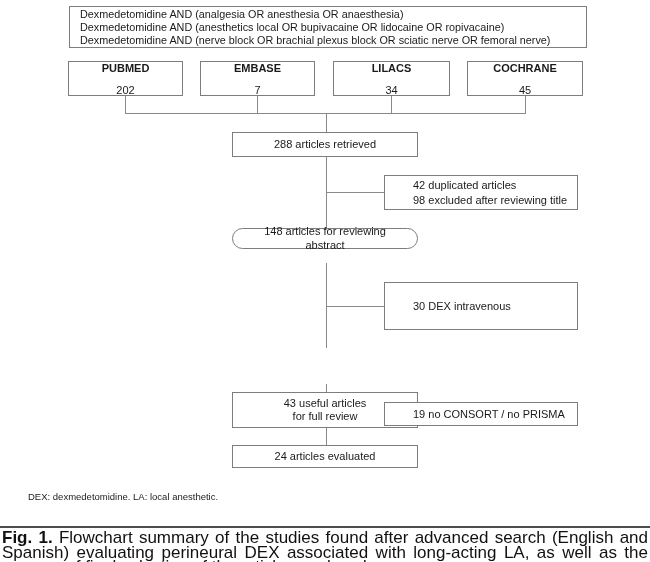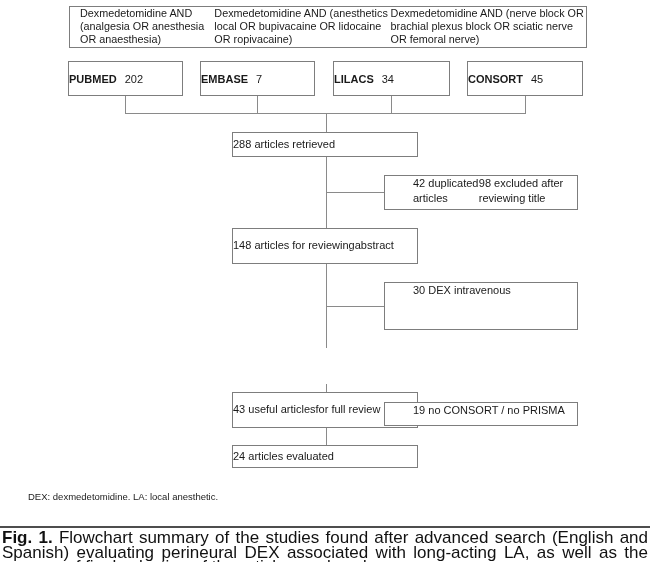--- a/index.html
+++ b/index.html
@@ -9,21 +9,21 @@
     font-family: "Liberation Sans", sans-serif;
     color: var(--text, #1a1a1a);
     position: relative;
     overflow: hidden;
   }
   .canvas { position: absolute; left: 0; top: 0; width: 650px; height: 562px; }
   .box {
     position: absolute;
     border: 1px solid var(--border, #7d7d7d);
     background: #ffffff;
-    display: flex; flex-direction: row; justify-content: flex-start;
+    display: flex; flex-direction: column; justify-content: center;
     font-size: 11px; line-height: 13.5px;
   }
   .box.centered { align-items: center; text-align: center; }
   .box.leftpad { padding-left: 28px; text-align: left; }
   .search-box { left: 69px; top: 6px; width: 518px; height: 42px; padding-left: 10px; font-size: 10.8px; line-height: 13px; }
   .db-box { top: 61px; height: 35px; gap: 8px; }
   .db-name { font-weight: bold; font-size: 11px; line-height: 14px; }
   .db-count { font-size: 11px; line-height: 14px; }
   .main-box { left: 232px; width: 186px; }
   .side-box { left: 384px; width: 194px; font-size: 11px; line-height: 14.5px; }
@@ -55,21 +55,21 @@
   </div>
   <div class="box centered db-box" style="left:200px; width:115px;">
     <div class="db-name">EMBASE</div>
     <div class="db-count">7</div>
   </div>
   <div class="box centered db-box" style="left:333px; width:117px;">
     <div class="db-name">LILACS</div>
     <div class="db-count">34</div>
   </div>
   <div class="box centered db-box" style="left:467px; width:116px;">
-    <div class="db-name">CONSORT</div>
+    <div class="db-name">COCHRANE</div>
     <div class="db-count">45</div>
   </div>
 
   <div class="line vline" style="left:125px; top:96px; height:18px;"></div>
   <div class="line vline" style="left:257px; top:96px; height:18px;"></div>
   <div class="line vline" style="left:391px; top:96px; height:18px;"></div>
   <div class="line vline" style="left:525px; top:96px; height:18px;"></div>
 
   <div class="line hline" style="left:125px; top:113px; width:401px;"></div>
 
@@ -78,21 +78,21 @@
   <div class="line vline" style="left:326px; top:263px; height:85px;"></div>
   <div class="line vline" style="left:326px; top:384px; height:61px;"></div>
 
   <div class="line hline" style="left:326px; top:192px; width:58px;"></div>
   <div class="line hline" style="left:326px; top:306px; width:58px;"></div>
   <div class="line hline" style="left:326px; top:414px; width:58px;"></div>
 
   <div class="box centered main-box" style="top:132px; height:25px;">
     <div>288 articles retrieved</div>
   </div>
-  <div class="box centered main-box" style="top:228px; height:36px;">
+  <div class="box centered main-box" style="top:228px; height:21px;border-radius:15px;">
     <div>148 articles for reviewing</div>
     <div>abstract</div>
   </div>
   <div class="box centered main-box" style="top:348px; height:36px;margin-top:44px;">
     <div>43 useful articles</div>
     <div>for full review</div>
   </div>
   <div class="box centered main-box" style="top:445px; height:23px;">
     <div>24 articles evaluated</div>
   </div>

